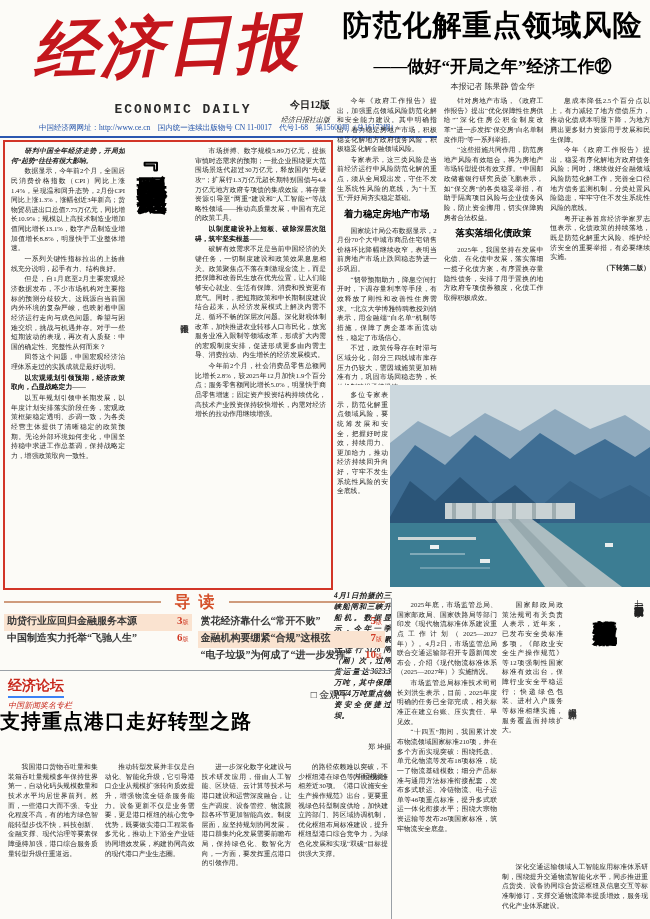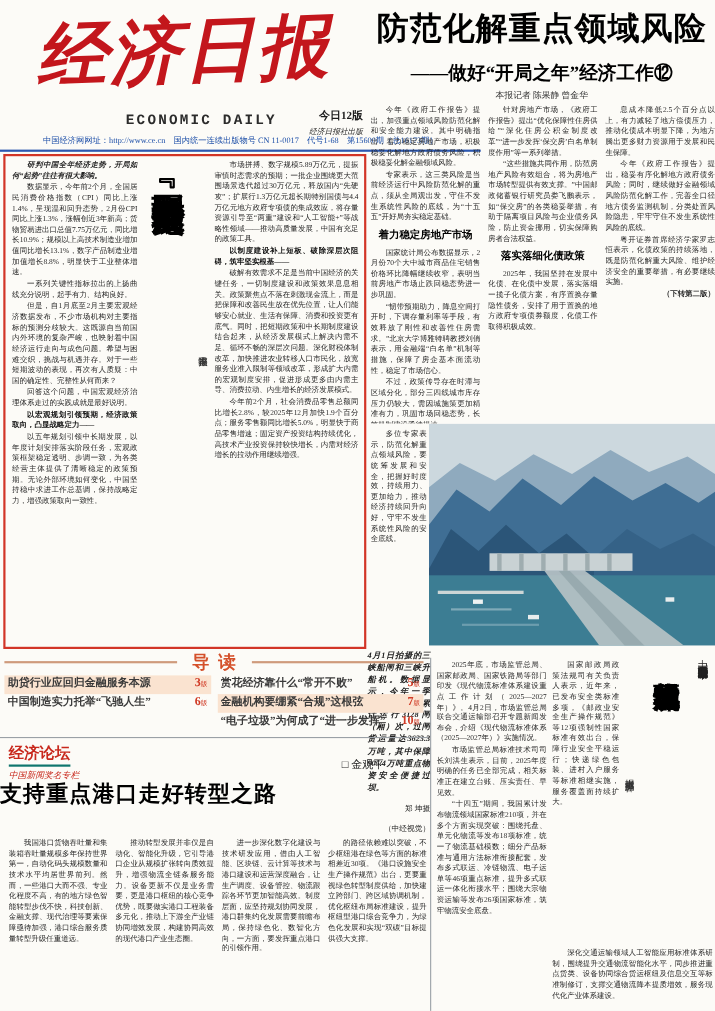--- a/index.html
+++ b/index.html
@@ -45,21 +45,21 @@
   .lead-cols { left:337px; top:96px; width:313px; height:289px; display:flex; gap:7px; }
   .lead-cols .c { flex:1; overflow:hidden; }
   .jump { text-align:right; font-size:6.8px; font-weight:bold; }
   .lead-side { left:337px; top:390px; width:51px; height:196px; }
 
   
   .photo { left:390px; top:385px; width:260px; height:202px; overflow:hidden; }
   .caption { left:334px; top:591px; width:57px; height:118px;
     font-size:7.5px; line-height:1.45; font-weight:bold; font-style:italic;
     text-align:justify; color:#222; }
-  .caption .credit { text-align:right; font-style:normal; font-weight:normal; font-size:7px; margin-top:8px; }
+  .caption .credit { text-align:right; font-style:normal; font-weight:normal; font-size:7px; margin-top:20px; }
 
   
   .redbox { left:3px; top:140px; width:330px; height:450px;
     border:2.5px solid #d23527; background:#fcfbf7; }
   .refute-col1 { left:11px; top:146px; width:114px; height:437px; }
   .refute-head { left:129px; top:151px; width:46px; height:430px;
     writing-mode:vertical-rl; font-size:30px; line-height:1.5;
     font-weight:900; color:#000; letter-spacing:1px; }
   .refute-byline { left:177px; top:318px; width:14px; height:62px;
     writing-mode:vertical-rl; font-size:8.5px; color:#333; }
@@ -76,21 +76,21 @@
   .guide-item.hl { background:#fae3d0; }
   .guide-item .t { flex:1; font-size:10px; font-weight:bold; color:#3a3a3a; white-space:nowrap; overflow:hidden; }
   .guide-item .n { font-size:11px; font-weight:bold; color:#d03a25; }
   .guide-item .u { font-size:6px; color:#d03a25; }
 
   .hr1 { left:0; top:670px; width:389px; height:1px; background:#9aa0a6; }
 
   
   .forum-kicker { left:8px; top:676px; width:120px; }
   .forum-kicker .k1 { font-size:14px; font-weight:bold; color:#c8281c;
-    border-bottom:2px solid #0f766e; display:inline-block; padding-bottom:1px; }
+    border-bottom:2px solid #3b82f6; display:inline-block; padding-bottom:1px; }
   .forum-kicker .k2 { font-size:8px; font-style:italic; color:#c8281c; margin-top:2px; }
   .forum-author { left:290px; top:688px; width:80px; font-size:10px; color:#222; text-align:center; }
   .forum-title { left:0; top:708px; width:389px; text-align:left;
     font-size:20px; font-weight:900; letter-spacing:1px; color:#000; }
   .forum-cols { left:8px; top:762px; width:380px; height:157px; display:flex; gap:7px; }
   .forum-cols .c { flex:1; overflow:hidden; }
 
   
   .vline { left:391px; top:598px; width:1px; height:321px; background:#9aa0a6; }
   .std-col1 { left:397px; top:600px; width:100px; height:318px; }

